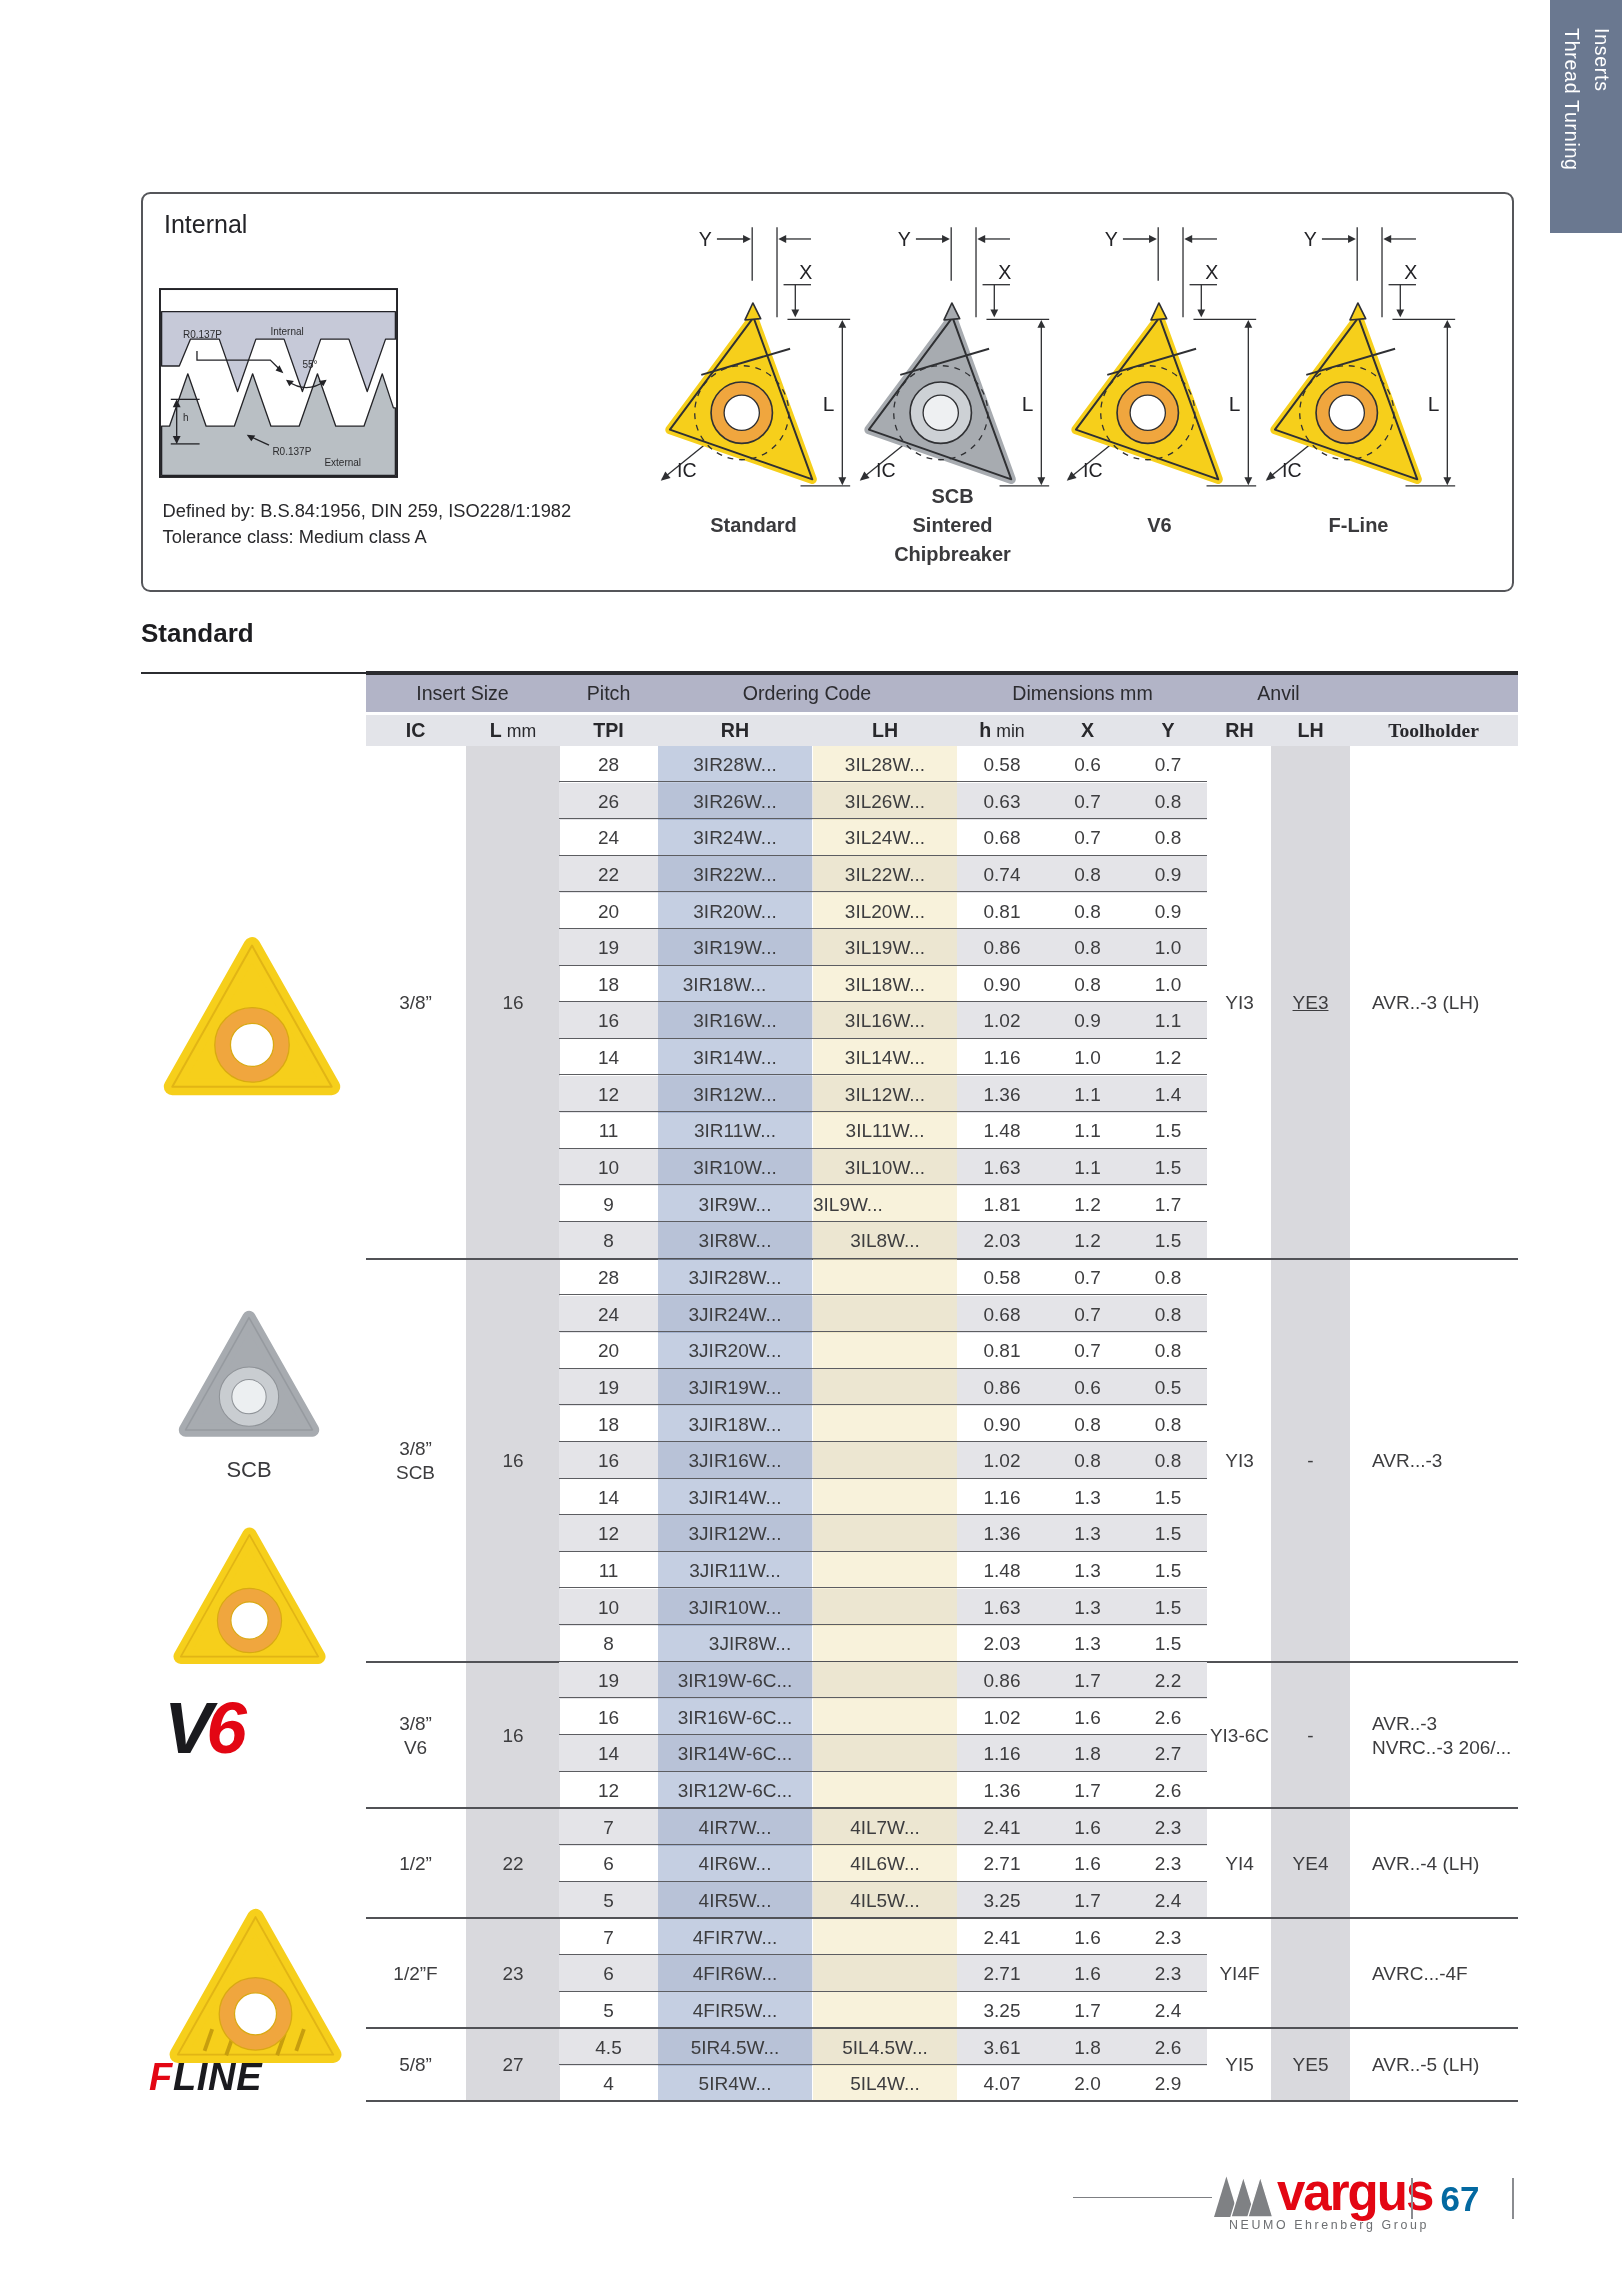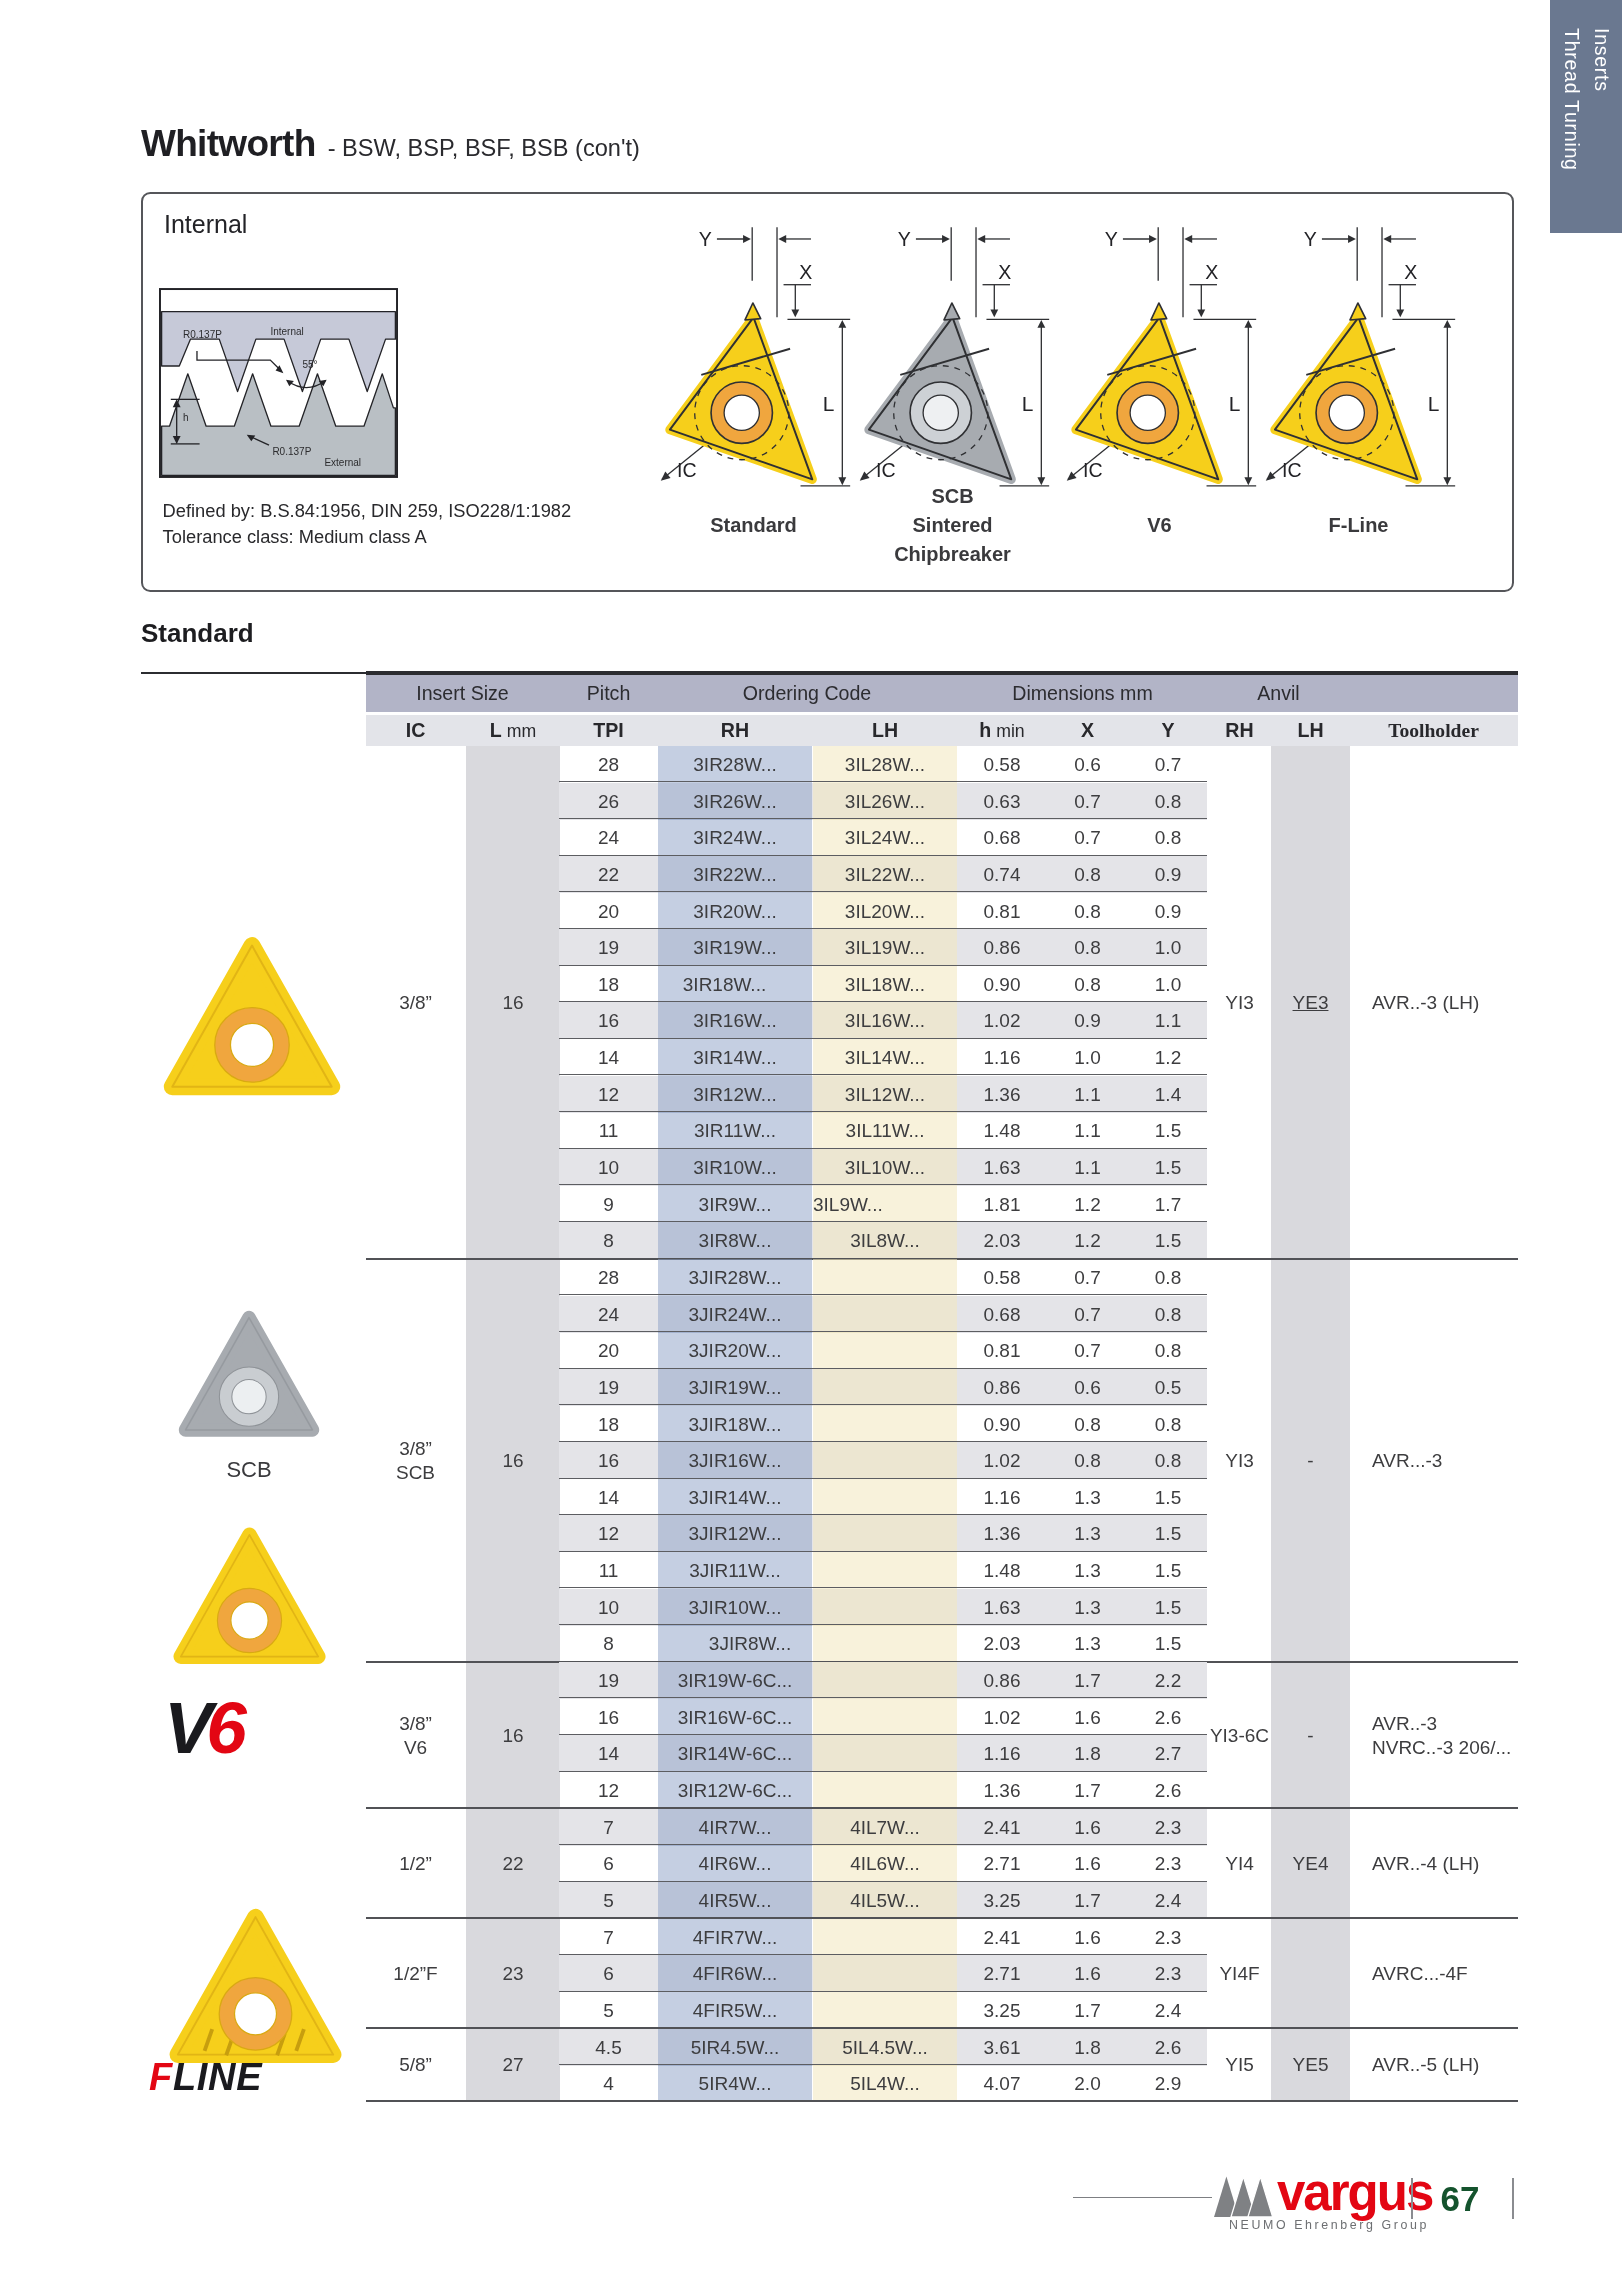--- a/index.html
+++ b/index.html
@@ -17,38 +17,34 @@
   .profile-label{font-size:10px;color:#2c2c2e;white-space:nowrap;}
   .caption{font-size:20px;font-weight:600;color:#3a3a3d;line-height:29px;}
   .section-heading{font-size:26px;font-weight:700;color:#1d1d20;}
   .hdr1{font-size:19.6px;color:#2c2c30;line-height:37px;}
   .hdr2{font-size:19.6px;font-weight:700;color:#28282c;line-height:31px;}
   .hdr2 .unit{font-weight:400;font-size:17.7px;}
   .cell{font-size:19px;line-height:37px;white-space:nowrap;}
   .glabel{font-size:19px;line-height:23.6px;white-space:nowrap;}
   .brand{font-size:51px;font-weight:700;color:#e30613;letter-spacing:-2px;line-height:42px;}
   .brand-sub{font-size:12.4px;color:#6d6f72;letter-spacing:2.6px;white-space:nowrap;}
-  .pagenum{font-size:35px;font-weight:700;color:#14532d;}
+  .pagenum{font-size:35px;font-weight:700;color:#0369a1;}
   .vlogo{font-style:italic;font-weight:900;line-height:72px;white-space:nowrap;}
   .flogo{font-style:italic;font-weight:900;font-size:38px;white-space:nowrap;letter-spacing:0.7px;}
 </style>
 </head>
 <body>
 
 <div class="page">
 
   <div class="abs tab" style="left:1550px;top:0;width:73px;height:233px;background:#6a7890;">
     <span>Thread Turning</span>
     <span>Inserts</span>
   </div>
 
-  <div class="abs" style="left:141px;top:123px;white-space:nowrap;">
-    <span class="title-main">Whitworth</span>
-    <span class="title-suffix">- BSW, BSP, BSF, BSB (con't)</span>
-  </div>
 
   <div class="abs internal-box" style="left:141px;top:192px;width:1373px;height:400px;">
     <span class="abs internal-heading" style="left:21px;top:15.7px;">Internal</span>
 
     <div class="abs" style="left:16.4px;top:94px;width:239px;height:190px;">
       <svg width="239" height="190" viewBox="0 0 365 290" style="position:absolute;left:0;top:0;">
         <rect x="1.5" y="1.5" width="362" height="287" fill="#ffffff" stroke="#232327" stroke-width="3"></rect>
         <path d="M4,36 H361 V78 H346 L318,158 L290,78 H247 L219,158 L191,78 H148 L120,158 L92,78 H48 L31,119 H4 Z" fill="#c6c9d8" stroke="#232327" stroke-width="2" stroke-linejoin="round"></path>
         <path d="M361,286 H4 V211 H16 L44,131 L72,211 H115 L143,131 L171,211 H214 L242,131 L270,211 H313 L341,131 L358,183 H361 Z" fill="#b9bfc4" stroke="#232327" stroke-width="2" stroke-linejoin="round"></path>
         <polyline points="58,96 58,110 170,110 186,126" fill="none" stroke="#232327" stroke-width="2"></polyline>

